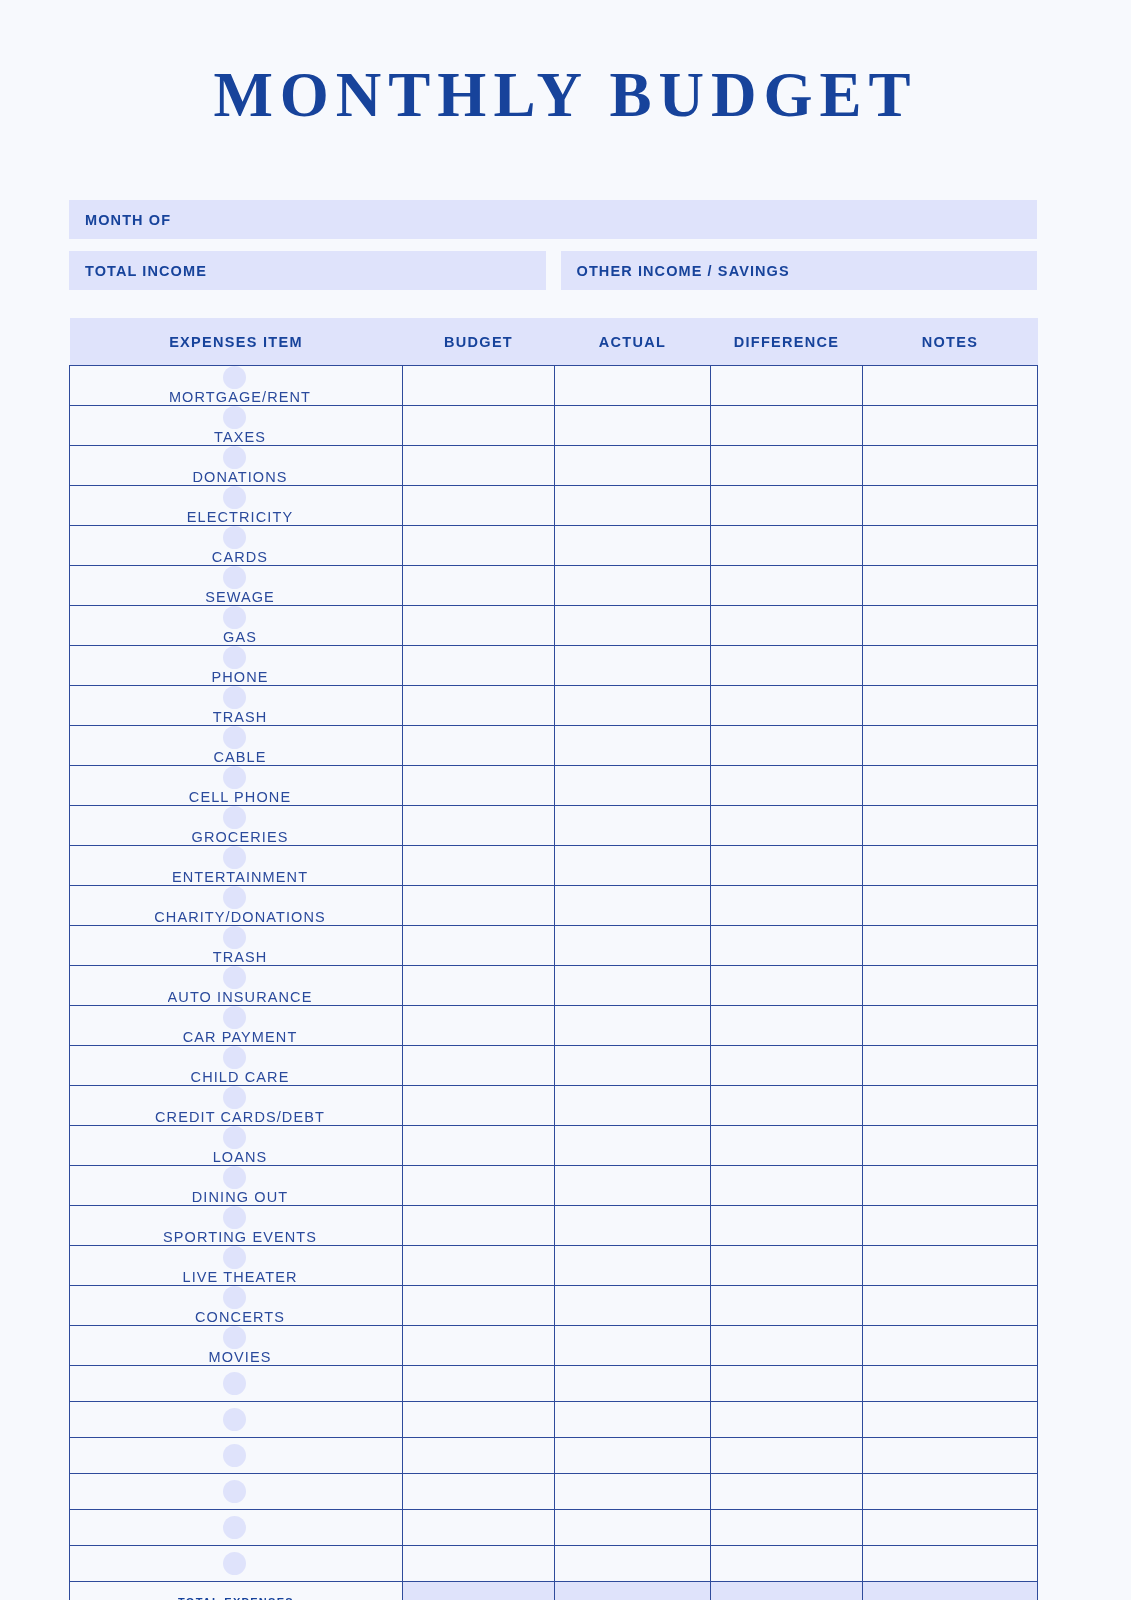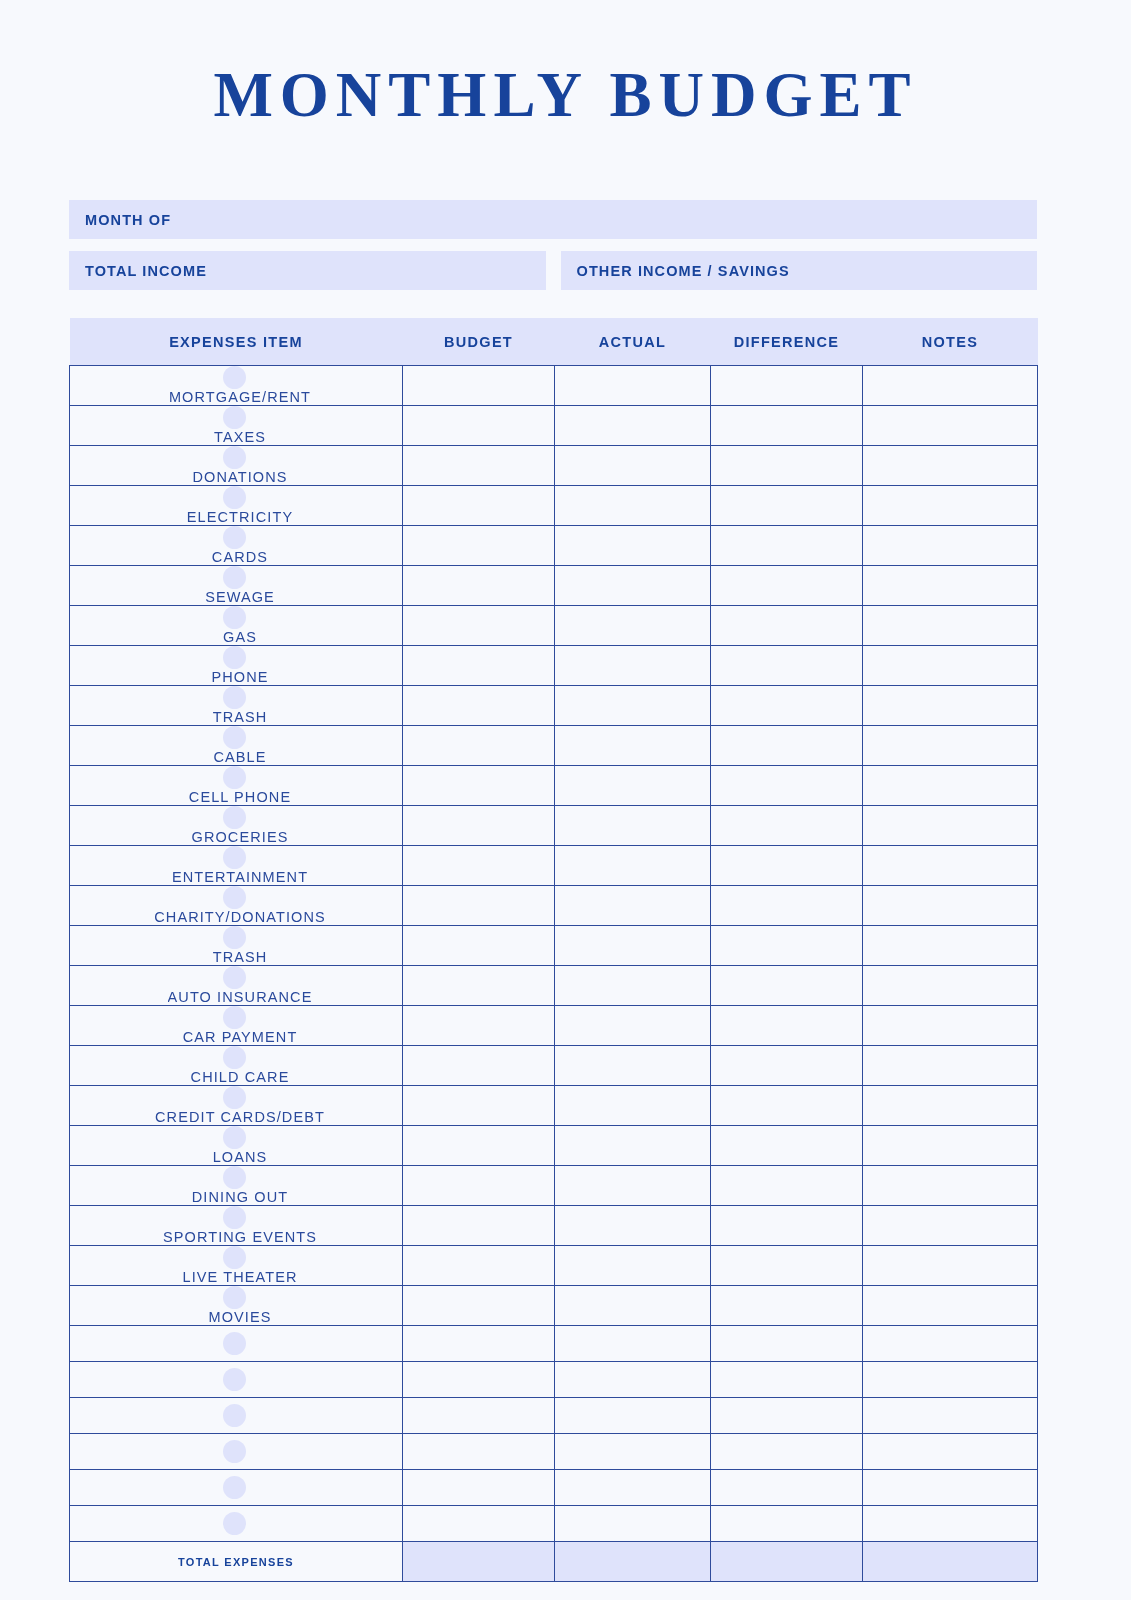--- a/index.html
+++ b/index.html
@@ -453,20 +453,32 @@
             </td>
             <td></td>
             <td></td>
             <td></td>
             <td></td>
           </tr>
           <tr>
             <td class="item-cell">
               <div class="item-inner">
                 <span class="dot"></span>
+                <span class="item-label">CONCERTS</span>
+              </div>
+            </td>
+            <td></td>
+            <td></td>
+            <td></td>
+            <td></td>
+          </tr>
+          <tr>
+            <td class="item-cell">
+              <div class="item-inner">
+                <span class="dot"></span>
                 <span class="item-label">MOVIES</span>
               </div>
             </td>
             <td></td>
             <td></td>
             <td></td>
             <td></td>
           </tr>
           <tr>
             <td class="item-cell">

